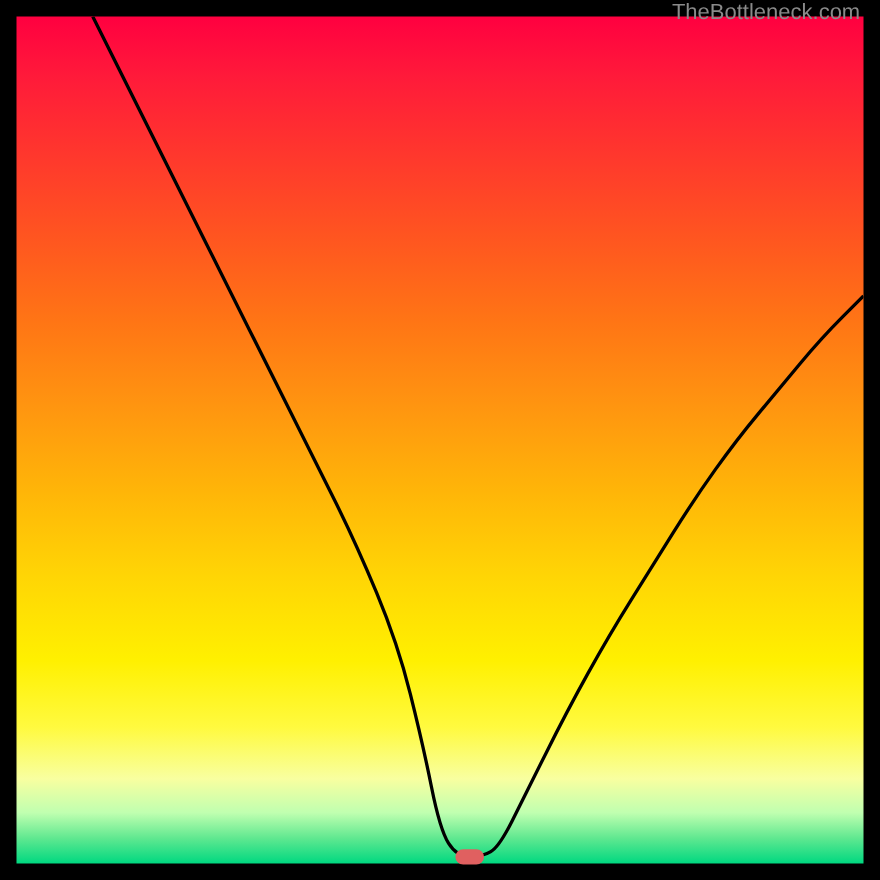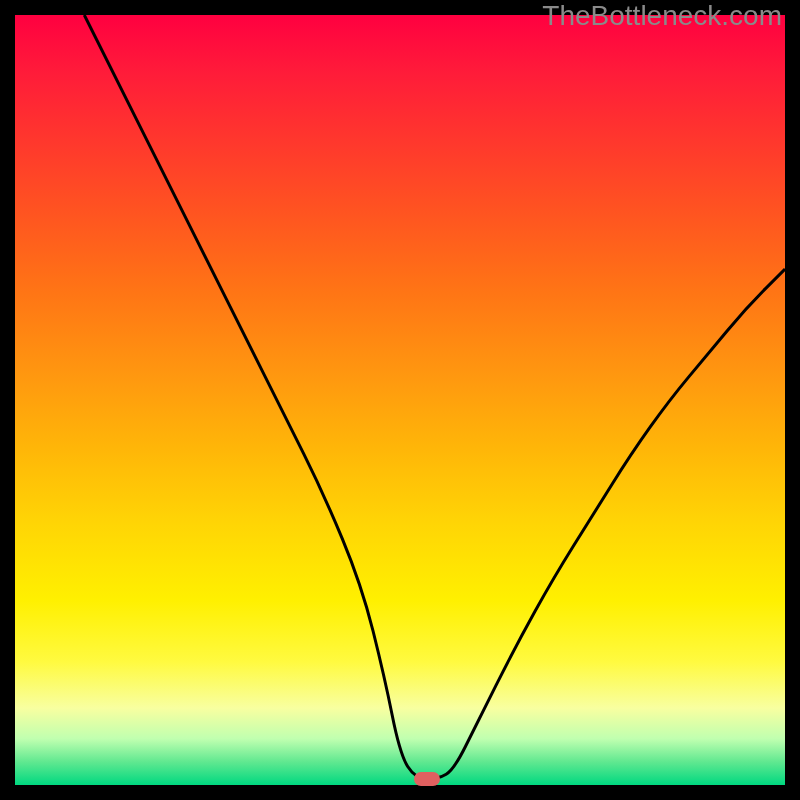--- a/index.html
+++ b/index.html
@@ -34,21 +34,21 @@
       #c0ffb0 94%,
       #60e890 97%,
       #00d880 100%
     );
   }
   .watermark {
     position: absolute;
     top: 0px;
     right: 18px;
     font-family: Arial, sans-serif;
-    font-size: 28px;
+    font-size: 20px;
     color: #8a8a8a;
     font-weight: normal;
     z-index: 10;
     text-align: center;
   }
   svg.curve {
     position: absolute;
     left: 0;
     top: 0;
     width: 770px;

